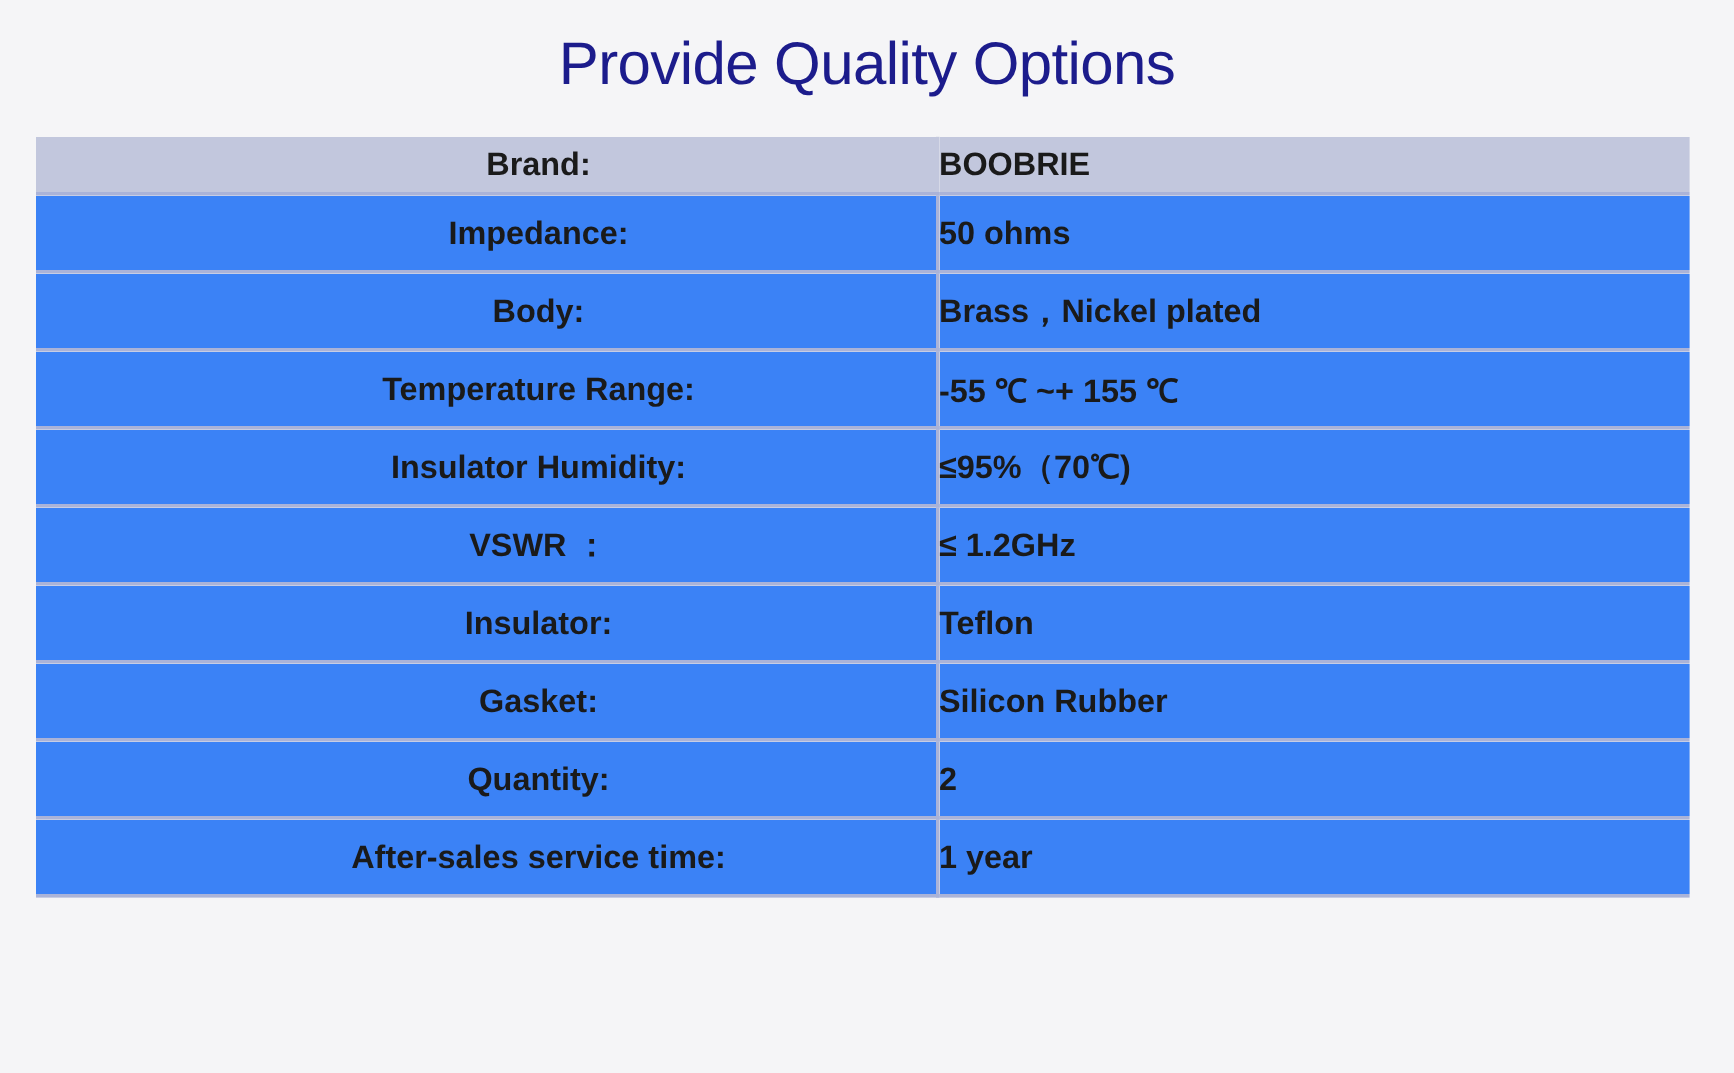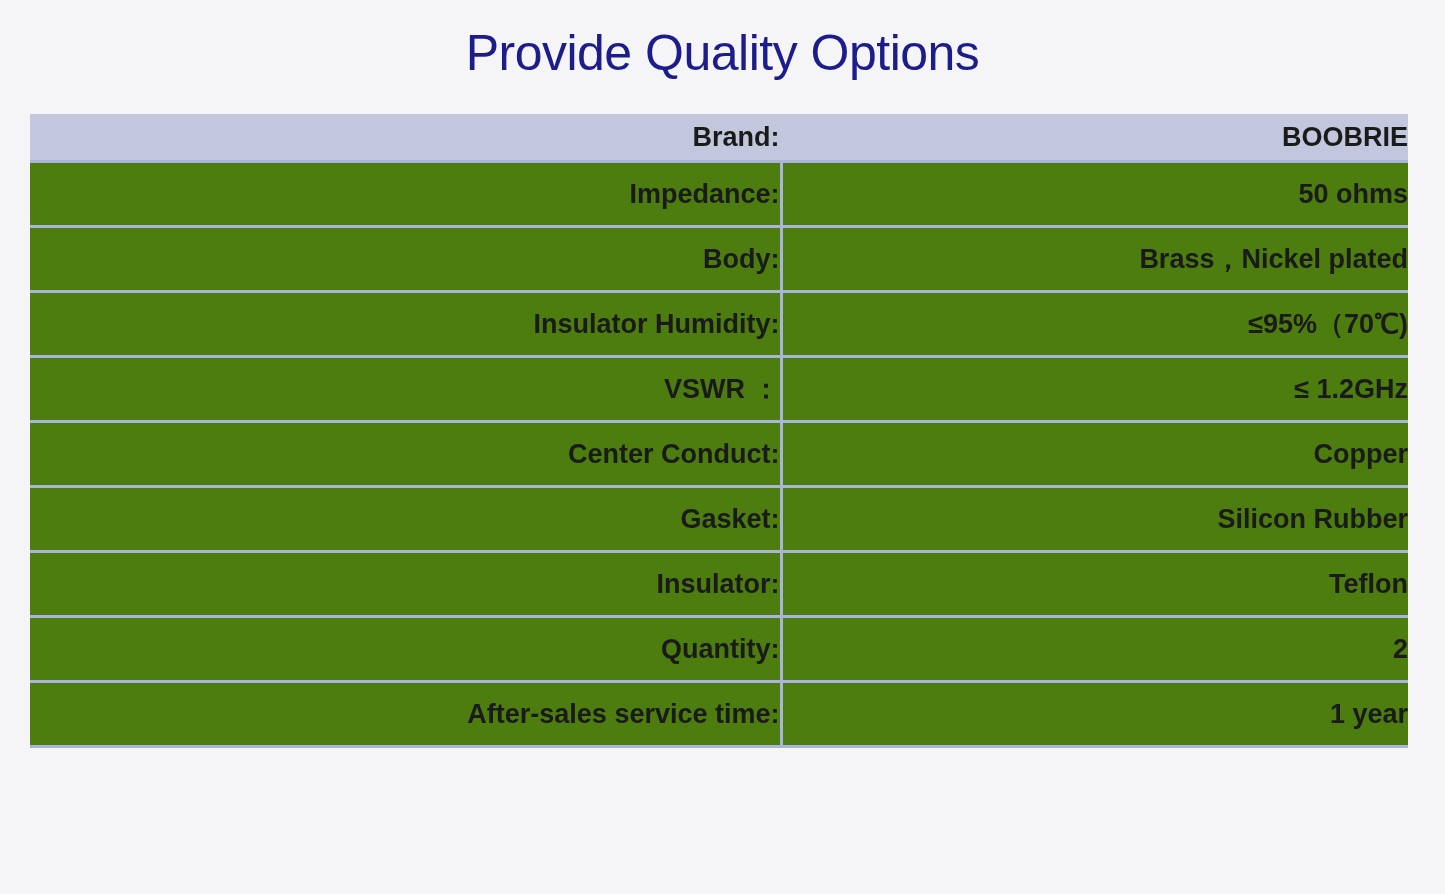--- a/index.html
+++ b/index.html
@@ -57,34 +57,34 @@
     border-right: none;
   }
   .spec-table td {
     height: 62px;
     padding: 0;
     border-bottom: 3px solid #aab3d8;
     color: #1a1a1a;
     font-size: 27px;
     font-weight: bold;
     vertical-align: middle;
-    background: #4d7c0f;
+    background: #3b82f6;
     overflow: hidden;
     white-space: nowrap;
   }
   .spec-table td.cell-label {
-    text-align: right;
+    text-align: center;
     padding-left: 88px;
     border-right: 3px solid #aab3d8;
   }
   .spec-table tr.header-row td.cell-label {
     border-right: 3px solid #c2c7dd;
   }
   .spec-table td.cell-value {
-    text-align: right;
+    text-align: left;
     padding-left: 0;
   }
   .spec-table tr:last-child td {
     border-bottom: 3px solid #aab3d8;
   }
 </style>
 </head>
 <body>
 
 <div class="page">
@@ -107,45 +107,45 @@
         <tr>
           <td class="cell-label">Impedance:</td>
           <td class="cell-value">50 ohms</td>
         </tr>
 
         <tr>
           <td class="cell-label">Body:</td>
           <td class="cell-value">Brass，Nickel plated</td>
         </tr>
 
+        <tr>
+          <td class="cell-label">Temperature Range:</td>
+          <td class="cell-value">-55 ℃ ~+ 155 ℃</td>
+        </tr>
 
 
         <tr>
           <td class="cell-label">Insulator Humidity:</td>
           <td class="cell-value">≤95%（70℃)</td>
         </tr>
 
         <tr>
           <td class="cell-label">VSWR ：</td>
           <td class="cell-value">≤ 1.2GHz</td>
         </tr>
 
+
         <tr>
-          <td class="cell-label">Center Conduct:</td>
-          <td class="cell-value">Copper</td>
+          <td class="cell-label">Insulator:</td>
+          <td class="cell-value">Teflon</td>
         </tr>
 
         <tr>
           <td class="cell-label">Gasket:</td>
           <td class="cell-value">Silicon Rubber</td>
-        </tr>
-
-        <tr>
-          <td class="cell-label">Insulator:</td>
-          <td class="cell-value">Teflon</td>
         </tr>
 
         <tr>
           <td class="cell-label">Quantity:</td>
           <td class="cell-value">2</td>
         </tr>
 
         <tr>
           <td class="cell-label">After-sales service time:</td>
           <td class="cell-value">1 year</td>

